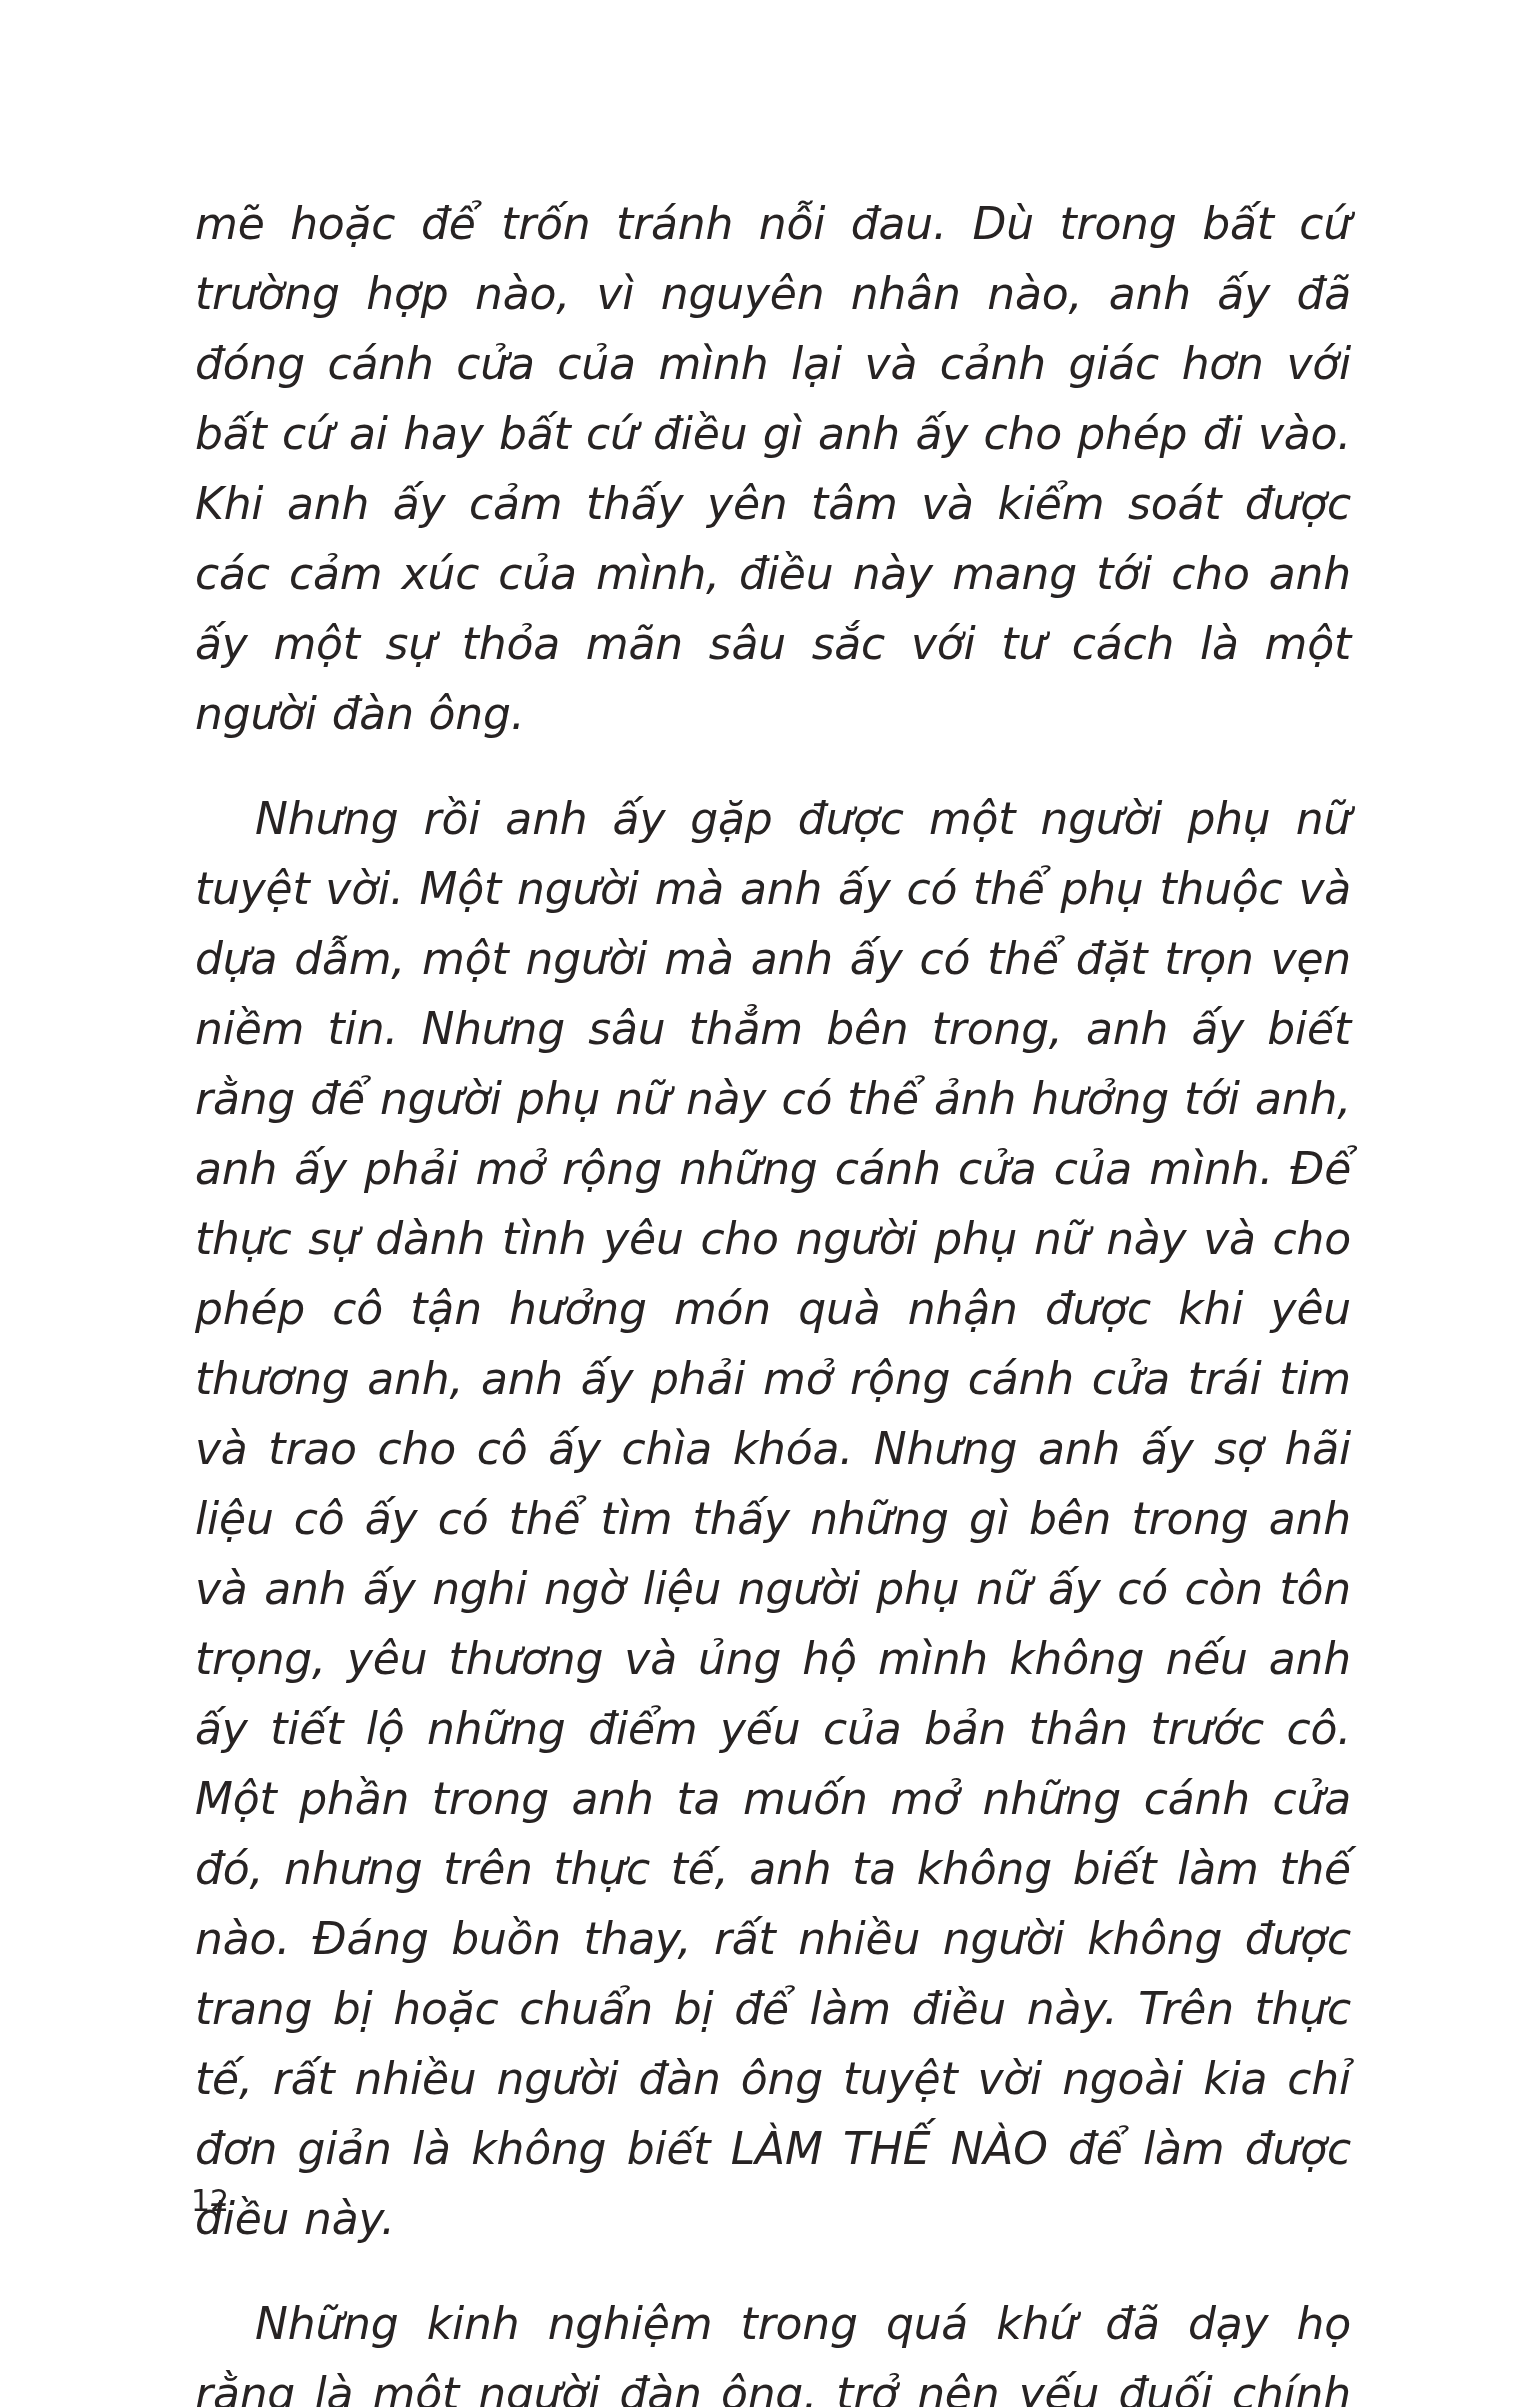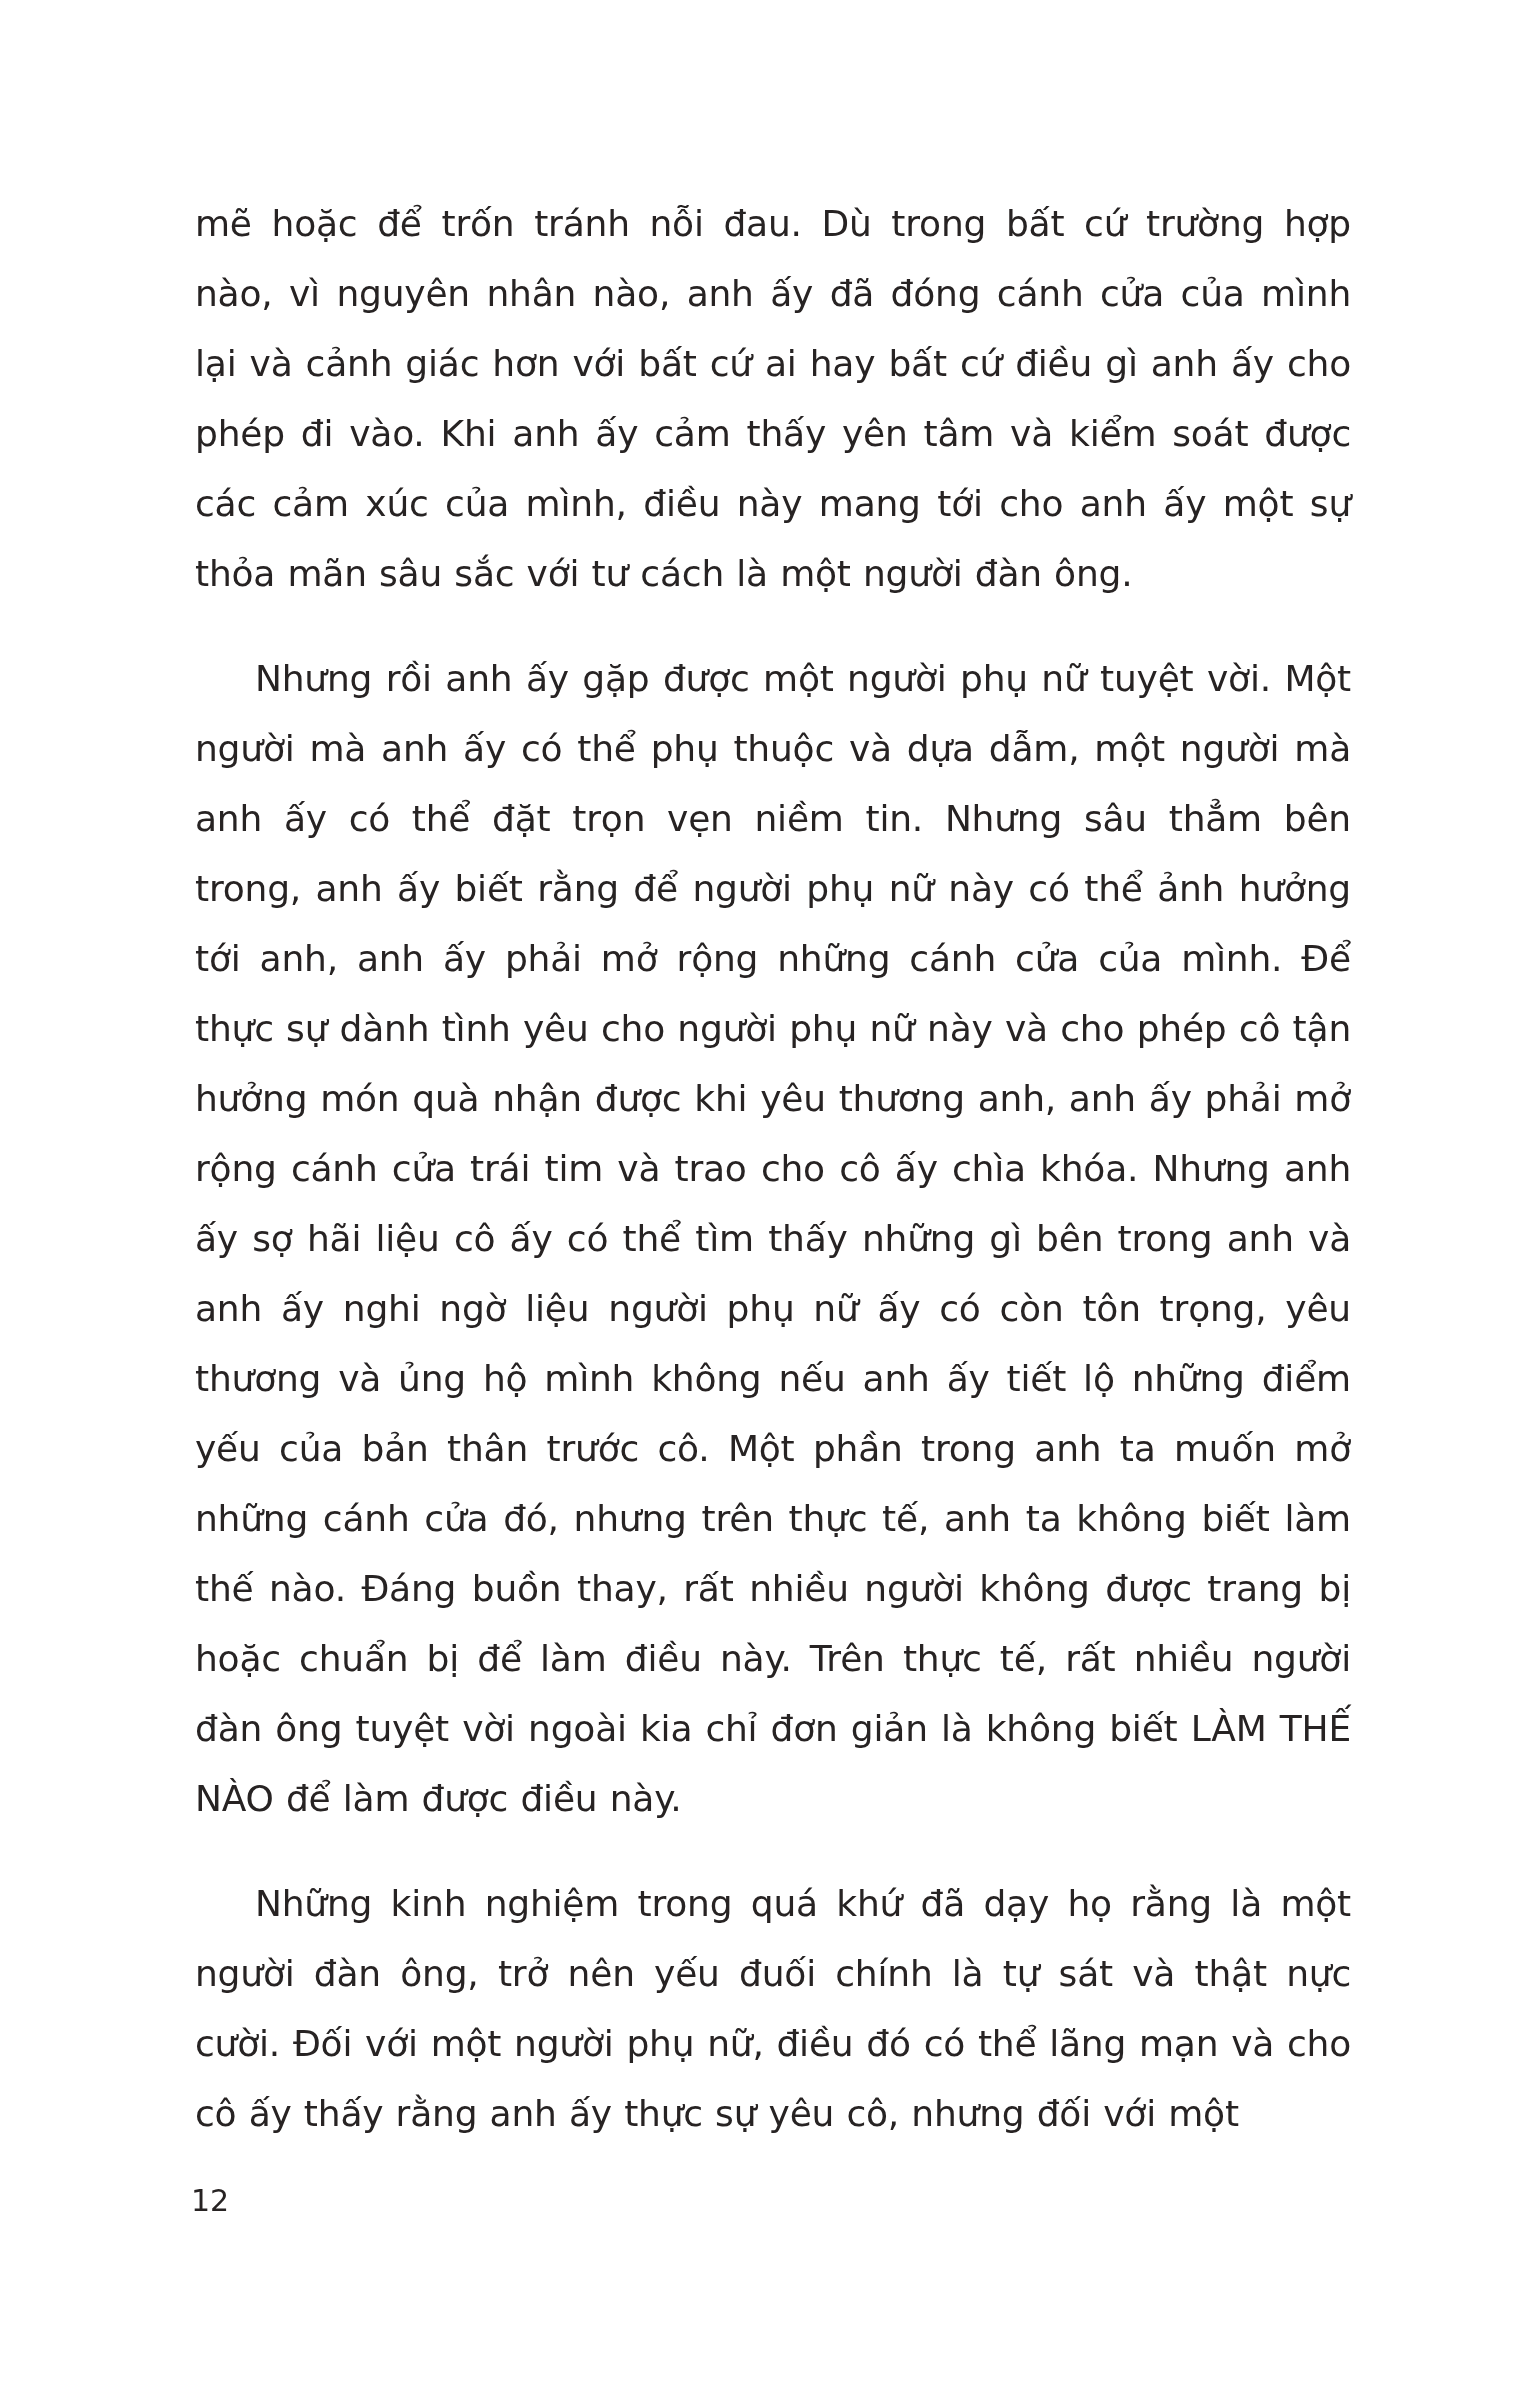--- a/index.html
+++ b/index.html
@@ -20,26 +20,27 @@
     background: #ffffff;
   }
   .text-block {
     position: absolute;
     left: 195px;
     top: 189px;
     width: 1156px;
   }
   .text-block p {
     margin: 0 0 35px 0;
-    font-size: 36px;
+    font-size: 44px;
     line-height: 70px;
     text-align: justify;
     color: #272323;
     letter-spacing: -0.2px;
     word-spacing: 1px;
+    font-style: italic;
   }
   .text-block p.indent {
     text-indent: 60px;
   }
   .folio {
     position: absolute;
     left: 191px;
     top: 2183px;
     font-size: 30px;
     line-height: 35px;

